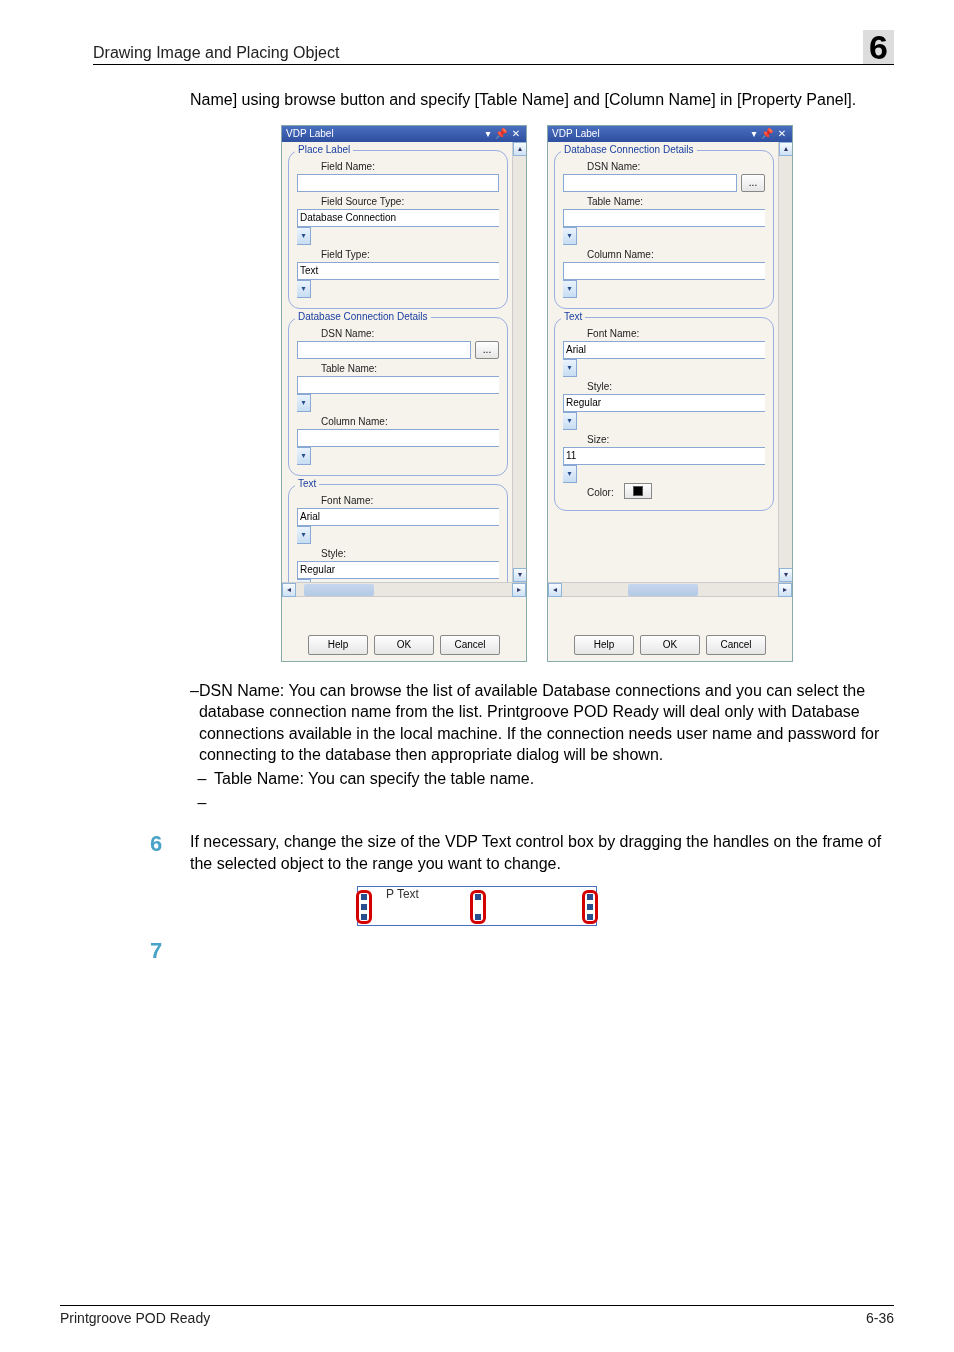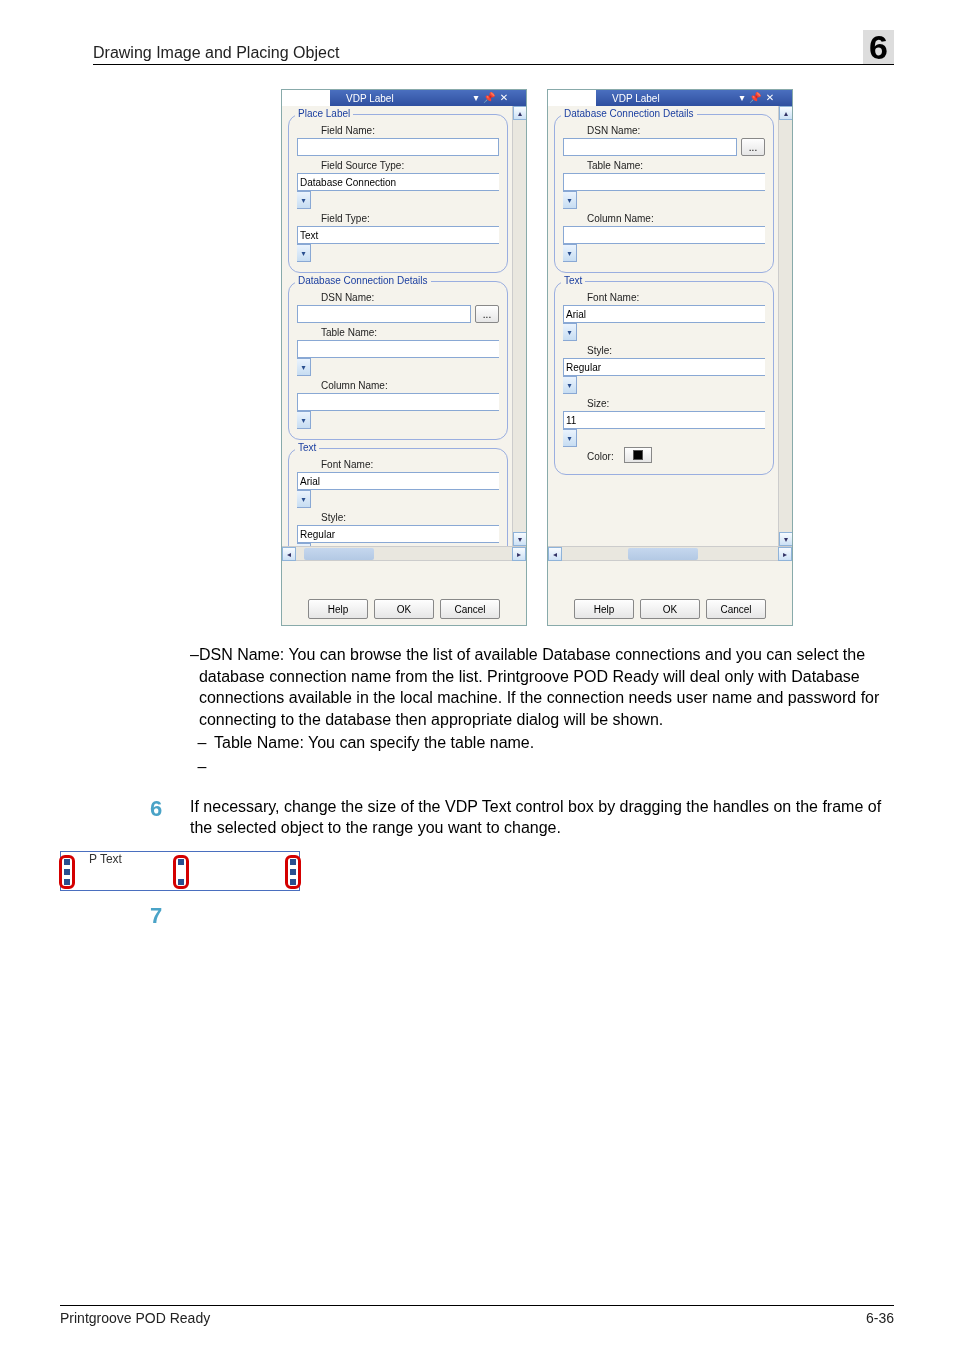--- a/index.html
+++ b/index.html
@@ -54,26 +54,25 @@
   .vdp-panel {
     width: 246px;
     background: #fff;
     border: 1px solid #8aa;
     font-size: 10px;
     color: #000;
   }
   .panel-titlebar {
     background: linear-gradient(#4a6fbf, #2f4f9f);
     color: #fff;
-    padding: 2px 16px;
+    padding: 2px 4px;
     display: flex;
     justify-content: space-between;
     align-items: center;
     font-size: 10px;
-    margin-left: 48px;
   }
   .panel-titleicons {
     display: flex;
     gap: 2px;
   }
   .ticon {
     width: 12px;
     height: 12px;
     display: inline-flex;
     align-items: center;
@@ -258,20 +257,21 @@
     flex-shrink: 0;
   }
   .step-text {
     font-size: 16px;
     line-height: 1.35;
     flex: 1;
     padding-right: 10px;
   }
   .vdp-box-fig {
     display: flex;
+    justify-content: center;
     margin: 12px 0;
   }
   .vdp-frame {
     width: 240px;
     height: 40px;
     border: 1px solid #4a6fbf;
     background: #fff;
     position: relative;
   }
   .vdp-frame-label {
@@ -310,20 +310,21 @@
 </head>
 <body>
 
 <div class="page">
   <div class="header-row">
     <div class="header-title">Drawing Image and Placing Object</div>
     <div class="chapter-num">6</div>
   </div>
 
   <div class="body-indent">
+    <div class="intro-text">Name] using browse button and specify [Table Name] and [Column Name] in [Property Panel].</div>
 
     <div class="panels-row">
 
       <div class="vdp-panel">
         <div class="panel-titlebar">
           <span>VDP Label</span>
           <span class="panel-titleicons">
             <span class="ticon">▾</span>
             <span class="ticon">📌</span>
             <span class="ticon">✕</span>

